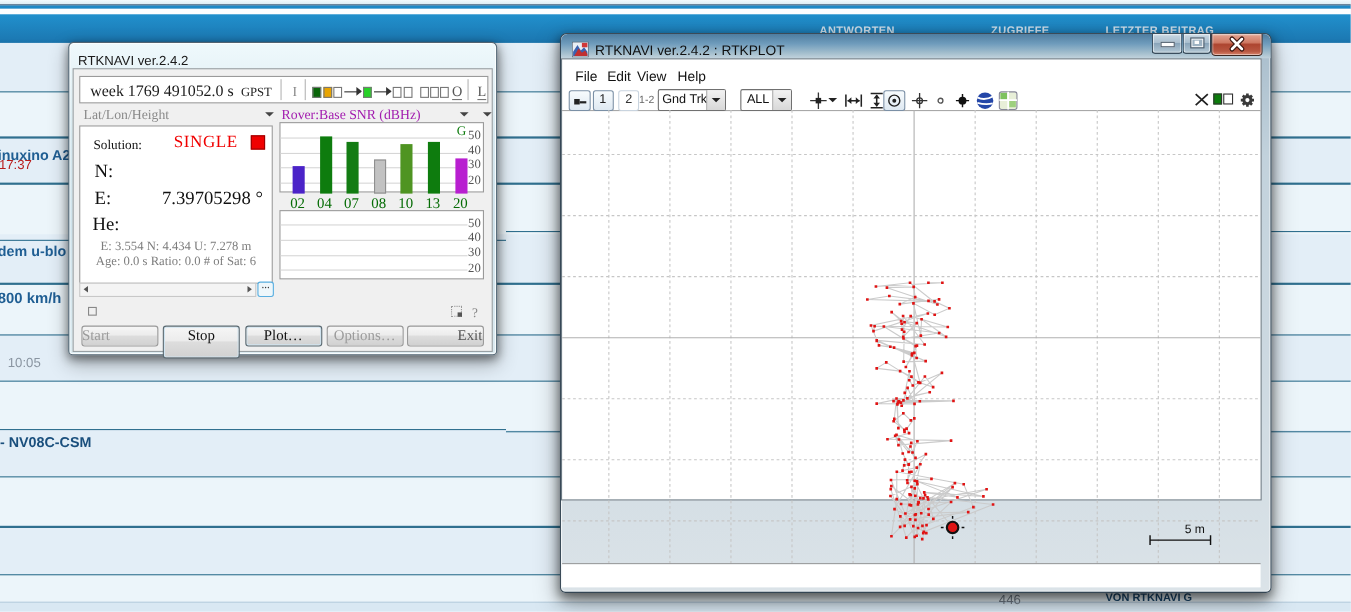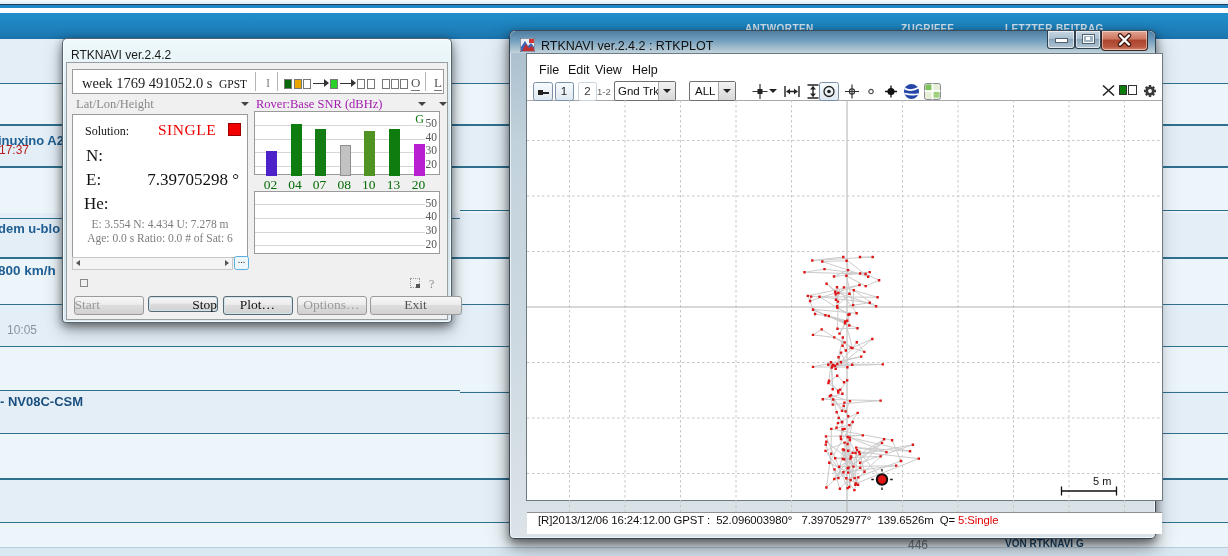--- a/index.html
+++ b/index.html
@@ -131,24 +131,24 @@
 <div style="position:absolute;left:3px;top:2.2px;width:0;height:0;border:3.2px solid transparent;border-right:4.5px solid #555;border-left-width:0"></div>
 <div style="position:absolute;right:3px;top:2.2px;width:0;height:0;border:3.2px solid transparent;border-left:4.5px solid #555;border-right-width:0"></div>
 </div>
 <div style="position:absolute;left:167px;top:193px;width:15px;height:14px;background:#eef7fb;border:1.5px solid #58aee0;border-radius:2.5px;box-sizing:border-box;font:10px 'Liberation Serif',serif;color:#333;text-align:center;line-height:5px">...</div>
 <div style="position:absolute;left:13px;top:215.5px;width:8px;height:8px;border:1px solid #888;box-sizing:border-box"></div>
 <div style="position:absolute;left:343px;top:215px;width:10px;height:10px;border:1px dotted #999;box-sizing:border-box">
         <div style="position:absolute;right:-1px;bottom:-1px;width:4px;height:4px;background:#555"></div>
       </div>
 <div style="position:absolute;left:362px;top:213.5px;font:12px 'Liberation Serif',serif;color:#888">?</div>
 <div style="position:absolute;left:6.5px;top:232.5px;width:70px;height:19.5px;border:1px solid #9a9a9a;border-radius:3px;background:linear-gradient(180deg,#f6f6f6,#ececec 45%,#dddddd 50%,#d1d1d1);box-sizing:border-box;text-align:left;font:13.5px 'Liberation Serif',serif;color:#9b9b9b;line-height:16.5px">Start</div>
-<div style="position:absolute;left:81px;top:232.5px;width:70px;height:16px;border:1px solid #5a6a72;box-shadow:inset 0 0 0 1px #cfe3ef;border-radius:3px;background:linear-gradient(180deg,#f6f6f6,#ececec 45%,#dddddd 50%,#d1d1d1);box-sizing:border-box;text-align:right;font:13.5px 'Liberation Serif',serif;color:#111;line-height:16.5px">Stop</div>
+<div style="position:absolute;left:81px;top:232.5px;width:70px;height:30px;border:1px solid #5a6a72;box-shadow:inset 0 0 0 1px #cfe3ef;border-radius:3px;background:linear-gradient(180deg,#f6f6f6,#ececec 45%,#dddddd 50%,#d1d1d1);box-sizing:border-box;text-align:center;font:13.5px 'Liberation Serif',serif;color:#111;line-height:16.5px">Stop</div>
 <div style="position:absolute;left:155.5px;top:232.5px;width:70px;height:19.5px;border:1px solid #5a6a72;box-shadow:inset 0 0 0 1px #cfe3ef;border-radius:3px;background:linear-gradient(180deg,#f6f6f6,#ececec 45%,#dddddd 50%,#d1d1d1);box-sizing:border-box;text-align:center;font:13.5px 'Liberation Serif',serif;color:#111;line-height:16.5px">Plot…</div>
 <div style="position:absolute;left:229.5px;top:232.5px;width:70px;height:19.5px;border:1px solid #9a9a9a;border-radius:3px;background:linear-gradient(180deg,#f6f6f6,#ececec 45%,#dddddd 50%,#d1d1d1);box-sizing:border-box;text-align:center;font:13.5px 'Liberation Serif',serif;color:#9b9b9b;line-height:16.5px">Options…</div>
-<div style="position:absolute;left:302.5px;top:232.5px;width:92px;height:19.5px;border:1px solid #9a9a9a;border-radius:3px;background:linear-gradient(180deg,#f6f6f6,#ececec 45%,#dddddd 50%,#d1d1d1);box-sizing:border-box;text-align:center;font:13.5px 'Liberation Serif',serif;color:#555;line-height:16.5px">Exit</div>
+<div style="position:absolute;left:302.5px;top:232.5px;width:70px;height:19.5px;border:1px solid #9a9a9a;border-radius:3px;background:linear-gradient(180deg,#f6f6f6,#ececec 45%,#dddddd 50%,#d1d1d1);box-sizing:border-box;text-align:right;font:13.5px 'Liberation Serif',serif;color:#555;line-height:16.5px">Exit</div>
 </div>
 </div>
 <div style="position:absolute;left:509px;top:30px;width:647px;height:509px;border-radius:6px 6px 5px 5px;
 background:linear-gradient(180deg,#a7bccb,#c2d2dc 22%,#cdd9e1 60%,#dbe3e8);
 border:1px solid rgba(30,48,62,.85);box-shadow:inset 0 0 0 1px rgba(255,255,255,.65),0 4px 10px rgba(0,0,0,.5),0 9px 22px rgba(0,0,0,.35);box-sizing:border-box">
 <div style="position:absolute;left:0;top:0;width:645px;height:22px;border-radius:6px 6px 0 0;background:linear-gradient(180deg,#4f7da0,#6f9cbc 40%,#a3becd 78%,#c2d3dd)"></div>
 <svg style="position:absolute;left:10px;top:7px" width="15" height="14" viewBox="0 0 15 14">
 <rect x="0" y="0" width="15" height="14" fill="#e8eef4" stroke="#345" stroke-width="1"></rect>
 <path d="M1 9 L5 3 L8 8 L11 5 L14 9 L14 13 L1 13 Z" fill="#3a62b0"></path>
 <path d="M2 13 L6 6 L9 10 L12 8 L14 11 L14 13 Z" fill="#c03030"></path>
@@ -160,21 +160,21 @@
     </div>
 <div style="position:absolute;left:564.5px;top:0px;width:26.5px;height:17.5px;border:1px solid #2f4150;border-top:none;border-radius:0 0 3px 3px;background:linear-gradient(180deg,#c8d7e2,#aabfcf 45%,#8aa5ba 50%,#b4c8d5);box-sizing:border-box;box-shadow:inset 0 0 0 1px rgba(255,255,255,.6)">
 <div style="position:absolute;left:7px;top:3.5px;width:9px;height:6px;border:1.8px solid #fdfdfd;outline:1px solid #51606e;box-sizing:content-box;background:#9db2c2">
         <div style="position:absolute;left:2px;top:1px;width:4px;height:3px;background:#fdfdfd"></div>
       </div>
     </div>
 <div style="position:absolute;left:591px;top:0px;width:47px;height:19.5px;border:1px solid #3a2620;border-top:none;border-radius:0 0 4px 4px;background:linear-gradient(180deg,#e2a593,#cf7a64 40%,#ad4530 50%,#b85741 82%,#d8836a);box-sizing:border-box;box-shadow:inset 0 0 0 1px rgba(255,255,255,.45)"><svg width="45" height="18" viewBox="0 0 45 18">
         <path d="M18 4.5 L27 13.5 M27 4.5 L18 13.5" stroke="#3a1510" stroke-width="4.6" stroke-linecap="round"></path>
         <path d="M18 4.5 L27 13.5 M27 4.5 L18 13.5" stroke="#fff" stroke-width="2.4" stroke-linecap="round"></path>
       </svg></div>
-<div style="position:absolute;left:16px;top:22px;width:637px;height:448px;background:#fff;border:1px solid #6c7a84;box-sizing:border-box">
+<div style="position:absolute;left:0;top:22px;width:637px;height:402px;background:#fff;border:1px solid #6c7a84;box-sizing:border-box">
 <div style="position:absolute;left:12px;top:8.5px;font:12.5px 'Liberation Sans',sans-serif;color:#111">File</div>
 <div style="position:absolute;left:41px;top:8.5px;font:12.5px 'Liberation Sans',sans-serif;color:#111">Edit</div>
 <div style="position:absolute;left:68px;top:8.5px;font:12.5px 'Liberation Sans',sans-serif;color:#111">View</div>
 <div style="position:absolute;left:105px;top:8.5px;font:12.5px 'Liberation Sans',sans-serif;color:#111">Help</div>
 <div style="position:absolute;left:0;top:45.5px;width:635px;height:1px;background:#a8a8a8"></div>
 <div style="position:absolute;left:5.5px;top:28px;width:20px;height:19px;border:1px solid #7b90a6;border-radius:2.5px;background:linear-gradient(180deg,#f7fbfd,#dfe9f2);box-sizing:border-box">
 <div style="position:absolute;left:4px;top:7px;width:5px;height:5px;background:#222"></div>
 <div style="position:absolute;left:9px;top:9px;width:6px;height:1.5px;background:#222"></div>
       </div>
 <div style="position:absolute;left:27.5px;top:28px;width:19px;height:19px;border:1px solid #7b90a6;border-radius:2.5px;background:linear-gradient(180deg,#f7fbfd,#dfe9f2);box-sizing:border-box;text-align:center;font:11.5px 'Liberation Sans',sans-serif;color:#222;line-height:17px">1</div>
@@ -264,14 +264,13 @@
           <path d="M847.0 256.0 L859.7 256.0 L799.3 259.5 L830.3 256.0 L855.2 275.8 L809.3 260.5 L833.6 259.8 L835.0 269.1 L821.0 275.5 L856.7 271.1 L847.1 272.5 L811.5 268.1 L791.5 271.3 L852.6 273.0 L866.1 279.2 L852.7 285.1 L833.4 274.8 L840.1 304.1 L840.8 289.2 L863.1 305.2 L825.3 292.0 L813.6 282.7 L822.2 290.8 L836.4 292.8 L824.1 305.1 L822.7 293.3 L823.0 298.7 L830.9 286.4 L864.6 296.3 L798.1 295.6 L797.1 300.0 L846.5 284.0 L794.8 294.9 L802.1 313.0 L815.8 315.0 L844.5 327.3 L824.5 327.8 L825.0 300.6 L824.0 286.3 L843.6 312.2 L800.0 308.4 L836.3 324.5 L835.4 313.7 L806.5 295.8 L856.8 301.7 L824.4 306.7 L836.6 313.2 L832.0 321.1 L800.0 308.9 L832.0 322.2 L826.5 332.6 L834.2 319.8 L812.4 314.2 L832.3 320.4 L839.5 347.1 L831.6 341.4 L821.3 336.4 L800.0 333.9 L808.7 328.4 L837.9 346.6 L851.3 350.9 L843.8 341.3 L827.9 361.2 L825.5 356.2 L829.8 336.5 L829.6 344.7 L832.8 349.5 L859.3 338.0 L822.7 367.9 L828.1 351.6 L834.4 366.2 L800.0 365.9 L848.2 355.6 L815.3 363.7 L820.5 364.1 L839.2 363.8 L822.0 365.0 L869.8 363.4 L824.3 363.0 L819.3 365.3 L819.9 363.9 L818.8 366.6 L819.7 388.2 L818.0 361.3 L816.0 379.7 L825.1 389.8 L815.4 382.0 L824.2 374.7 L831.0 381.2 L834.2 379.4 L825.3 391.6 L827.2 388.6 L829.4 392.8 L809.8 398.3 L867.6 399.6 L819.8 403.6 L816.8 395.1 L829.0 409.9 L831.4 401.6 L830.7 404.9 L835.3 415.2 L818.0 394.2 L837.0 400.1 L832.6 410.4 L820.2 398.5 L823.7 411.3 L829.0 421.4 L825.7 416.9 L823.5 426.8 L836.4 424.1 L844.7 411.9 L825.0 422.1 L829.2 421.0 L828.0 438.1 L829.7 428.2 L831.6 427.9 L827.7 435.6 L849.8 434.4 L813.0 435.4 L834.6 487.1 L831.6 441.6 L845.1 483.7 L831.2 458.4 L829.9 458.0 L836.7 436.6 L873.4 451.1 L843.2 446.6 L897.0 450.3 L834.6 436.0 L842.5 452.1 L839.6 451.9 L838.2 455.8 L834.6 443.0 L839.7 421.0 L816.2 461.8 L835.2 471.6 L837.9 455.4 L821.3 478.0 L847.3 466.9 L847.1 461.7 L899.9 443.8 L846.8 453.1 L813.4 486.5 L818.2 452.7 L818.3 427.9 L879.1 439.2 L887.9 460.0 L841.6 477.1 L830.9 449.0 L835.5 466.6 L842.3 483.8 L844.0 449.1 L836.3 486.0 L837.0 439.1 L812.5 449.9 L841.4 489.1 L845.3 476.4 L867.6 455.4 L822.2 457.2 L837.5 457.6 L840.5 465.6 L835.1 449.7 L905.8 457.6 L842.8 482.5 L837.6 479.0 L833.3 477.3 L821.5 468.4 L825.4 477.1 L829.9 448.4 L834.7 467.2 L871.1 438.2 L826.1 465.8 L883.2 464.6 L830.4 471.2 L869.0 441.9 L826.9 487.8 L812.8 443.6 L813.3 440.8 L851.5 470.7 L846.2 451.0 L869.0 478.5" fill="none" stroke="#cbcbcb" stroke-width="1"></path>
 <path d="M845.8 254.8h2.4v2.4h-2.4zM858.5 254.8h2.4v2.4h-2.4zM798.1 258.3h2.4v2.4h-2.4zM829.1 254.8h2.4v2.4h-2.4zM854.0 274.6h2.4v2.4h-2.4zM808.1 259.3h2.4v2.4h-2.4zM832.4 258.6h2.4v2.4h-2.4zM833.8 267.9h2.4v2.4h-2.4zM819.8 274.3h2.4v2.4h-2.4zM855.5 269.9h2.4v2.4h-2.4zM845.9 271.3h2.4v2.4h-2.4zM810.3 266.9h2.4v2.4h-2.4zM790.3 270.1h2.4v2.4h-2.4zM851.4 271.8h2.4v2.4h-2.4zM864.9 278.0h2.4v2.4h-2.4zM851.5 283.9h2.4v2.4h-2.4zM832.2 273.6h2.4v2.4h-2.4zM838.9 302.9h2.4v2.4h-2.4zM839.6 288.0h2.4v2.4h-2.4zM861.9 304.0h2.4v2.4h-2.4zM824.1 290.8h2.4v2.4h-2.4zM812.4 281.5h2.4v2.4h-2.4zM821.0 289.6h2.4v2.4h-2.4zM835.2 291.6h2.4v2.4h-2.4zM822.9 303.9h2.4v2.4h-2.4zM821.5 292.1h2.4v2.4h-2.4zM821.8 297.5h2.4v2.4h-2.4zM829.7 285.2h2.4v2.4h-2.4zM863.4 295.1h2.4v2.4h-2.4zM796.9 294.4h2.4v2.4h-2.4zM795.9 298.8h2.4v2.4h-2.4zM845.3 282.8h2.4v2.4h-2.4zM793.6 293.7h2.4v2.4h-2.4zM800.9 311.8h2.4v2.4h-2.4zM814.6 313.8h2.4v2.4h-2.4zM843.3 326.1h2.4v2.4h-2.4zM823.3 326.6h2.4v2.4h-2.4zM823.8 299.4h2.4v2.4h-2.4zM822.8 285.1h2.4v2.4h-2.4zM842.4 311.0h2.4v2.4h-2.4zM798.8 307.2h2.4v2.4h-2.4zM835.1 323.3h2.4v2.4h-2.4zM834.2 312.5h2.4v2.4h-2.4zM805.3 294.6h2.4v2.4h-2.4zM855.6 300.5h2.4v2.4h-2.4zM823.2 305.5h2.4v2.4h-2.4zM835.4 312.0h2.4v2.4h-2.4zM830.8 319.9h2.4v2.4h-2.4zM798.8 307.7h2.4v2.4h-2.4zM830.8 321.0h2.4v2.4h-2.4zM825.3 331.4h2.4v2.4h-2.4zM833.0 318.6h2.4v2.4h-2.4zM811.2 313.0h2.4v2.4h-2.4zM831.1 319.2h2.4v2.4h-2.4zM838.3 345.9h2.4v2.4h-2.4zM830.4 340.2h2.4v2.4h-2.4zM820.1 335.2h2.4v2.4h-2.4zM798.8 332.7h2.4v2.4h-2.4zM807.5 327.2h2.4v2.4h-2.4zM836.7 345.4h2.4v2.4h-2.4zM850.1 349.7h2.4v2.4h-2.4zM842.6 340.1h2.4v2.4h-2.4zM826.7 360.0h2.4v2.4h-2.4zM824.3 355.0h2.4v2.4h-2.4zM828.6 335.3h2.4v2.4h-2.4zM828.4 343.5h2.4v2.4h-2.4zM831.6 348.3h2.4v2.4h-2.4zM858.1 336.8h2.4v2.4h-2.4zM821.5 366.7h2.4v2.4h-2.4zM826.9 350.4h2.4v2.4h-2.4zM833.2 365.0h2.4v2.4h-2.4zM798.8 364.7h2.4v2.4h-2.4zM847.0 354.4h2.4v2.4h-2.4zM814.1 362.5h2.4v2.4h-2.4zM819.3 362.9h2.4v2.4h-2.4zM838.0 362.6h2.4v2.4h-2.4zM820.8 363.8h2.4v2.4h-2.4zM868.6 362.2h2.4v2.4h-2.4zM823.1 361.8h2.4v2.4h-2.4zM818.1 364.1h2.4v2.4h-2.4zM818.7 362.7h2.4v2.4h-2.4zM817.6 365.4h2.4v2.4h-2.4zM818.5 387.0h2.4v2.4h-2.4zM816.8 360.1h2.4v2.4h-2.4zM814.8 378.5h2.4v2.4h-2.4zM823.9 388.6h2.4v2.4h-2.4zM814.2 380.8h2.4v2.4h-2.4zM823.0 373.5h2.4v2.4h-2.4zM829.8 380.0h2.4v2.4h-2.4zM833.0 378.2h2.4v2.4h-2.4zM824.1 390.4h2.4v2.4h-2.4zM826.0 387.4h2.4v2.4h-2.4zM828.2 391.6h2.4v2.4h-2.4zM808.6 397.1h2.4v2.4h-2.4zM866.4 398.4h2.4v2.4h-2.4zM818.6 402.4h2.4v2.4h-2.4zM815.6 393.9h2.4v2.4h-2.4zM827.8 408.7h2.4v2.4h-2.4zM830.2 400.4h2.4v2.4h-2.4zM829.5 403.7h2.4v2.4h-2.4zM834.1 414.0h2.4v2.4h-2.4zM816.8 393.0h2.4v2.4h-2.4zM835.8 398.9h2.4v2.4h-2.4zM831.4 409.2h2.4v2.4h-2.4zM819.0 397.3h2.4v2.4h-2.4zM822.5 410.1h2.4v2.4h-2.4zM827.8 420.2h2.4v2.4h-2.4zM824.5 415.7h2.4v2.4h-2.4zM822.3 425.6h2.4v2.4h-2.4zM835.2 422.9h2.4v2.4h-2.4zM843.5 410.7h2.4v2.4h-2.4zM823.8 420.9h2.4v2.4h-2.4zM828.0 419.8h2.4v2.4h-2.4zM826.8 436.9h2.4v2.4h-2.4zM828.5 427.0h2.4v2.4h-2.4zM830.4 426.7h2.4v2.4h-2.4zM826.5 434.4h2.4v2.4h-2.4zM848.6 433.2h2.4v2.4h-2.4zM811.8 434.2h2.4v2.4h-2.4zM833.4 485.9h2.4v2.4h-2.4zM830.4 440.4h2.4v2.4h-2.4zM843.9 482.5h2.4v2.4h-2.4zM830.0 457.2h2.4v2.4h-2.4zM828.7 456.8h2.4v2.4h-2.4zM835.5 435.4h2.4v2.4h-2.4zM872.2 449.9h2.4v2.4h-2.4zM842.0 445.4h2.4v2.4h-2.4zM895.8 449.1h2.4v2.4h-2.4zM833.4 434.8h2.4v2.4h-2.4zM841.3 450.9h2.4v2.4h-2.4zM838.4 450.7h2.4v2.4h-2.4zM837.0 454.6h2.4v2.4h-2.4zM833.4 441.8h2.4v2.4h-2.4zM838.5 419.8h2.4v2.4h-2.4zM815.0 460.6h2.4v2.4h-2.4zM834.0 470.4h2.4v2.4h-2.4zM836.7 454.2h2.4v2.4h-2.4zM820.1 476.8h2.4v2.4h-2.4zM846.1 465.7h2.4v2.4h-2.4zM845.9 460.5h2.4v2.4h-2.4zM898.7 442.6h2.4v2.4h-2.4zM845.6 451.9h2.4v2.4h-2.4zM812.2 485.3h2.4v2.4h-2.4zM817.0 451.5h2.4v2.4h-2.4zM817.1 426.7h2.4v2.4h-2.4zM877.9 438.0h2.4v2.4h-2.4zM886.7 458.8h2.4v2.4h-2.4zM840.4 475.9h2.4v2.4h-2.4zM829.7 447.8h2.4v2.4h-2.4zM834.3 465.4h2.4v2.4h-2.4zM841.1 482.6h2.4v2.4h-2.4zM842.8 447.9h2.4v2.4h-2.4zM835.1 484.8h2.4v2.4h-2.4zM835.8 437.9h2.4v2.4h-2.4zM811.3 448.7h2.4v2.4h-2.4zM840.2 487.9h2.4v2.4h-2.4zM844.1 475.2h2.4v2.4h-2.4zM866.4 454.2h2.4v2.4h-2.4zM821.0 456.0h2.4v2.4h-2.4zM836.3 456.4h2.4v2.4h-2.4zM839.3 464.4h2.4v2.4h-2.4zM833.9 448.5h2.4v2.4h-2.4zM904.6 456.4h2.4v2.4h-2.4zM841.6 481.3h2.4v2.4h-2.4zM836.4 477.8h2.4v2.4h-2.4zM832.1 476.1h2.4v2.4h-2.4zM820.3 467.2h2.4v2.4h-2.4zM824.2 475.9h2.4v2.4h-2.4zM828.7 447.2h2.4v2.4h-2.4zM833.5 466.0h2.4v2.4h-2.4zM869.9 437.0h2.4v2.4h-2.4zM824.9 464.6h2.4v2.4h-2.4zM882.0 463.4h2.4v2.4h-2.4zM829.2 470.0h2.4v2.4h-2.4zM867.8 440.7h2.4v2.4h-2.4zM825.7 486.6h2.4v2.4h-2.4zM811.6 442.4h2.4v2.4h-2.4zM812.1 439.6h2.4v2.4h-2.4zM850.3 469.5h2.4v2.4h-2.4zM845.0 449.8h2.4v2.4h-2.4zM867.8 477.3h2.4v2.4h-2.4z" fill="#e01414"></path>
 <circle cx="869" cy="478.5" r="5.2" fill="#e01414" stroke="#111" stroke-width="2"></circle>
 <path d="M869 470.5 V468 M869 486.5 V489 M860.8 478.5 H858.3 M877.2 478.5 H879.7" stroke="#111" stroke-width="1.3"></path>
 <path d="M1048.5 485.5 V494.5 M1103.5 485.5 V494.5 M1048.5 490 H1103.5" stroke="#111" stroke-width="1.3" fill="none"></path>
 <text x="1080" y="483.5" font-family="Liberation Sans,sans-serif" font-size="11" fill="#111">5 m</text>
 </g>
       </svg>
 <div style="position:absolute;left:0;top:458px;width:635px;height:1px;background:#909090"></div>
 <div style="position:absolute;left:0;top:459px;width:635px;height:21px;background:#fff"></div>
-<div style="position:absolute;left:11px;top:460px;font:11.4px 'Liberation Sans',sans-serif;color:#111;letter-spacing:-0.1px">[R]2013/12/06 16:24:12.00 GPST :&nbsp;&nbsp;52.096003980°&nbsp;&nbsp;&nbsp;7.397052977°&nbsp;&nbsp;139.6526m&nbsp;&nbsp;Q=&nbsp;<span style="color:#e00000">5:Single</span></div>
 </div>
 </div>
 </body></html>

